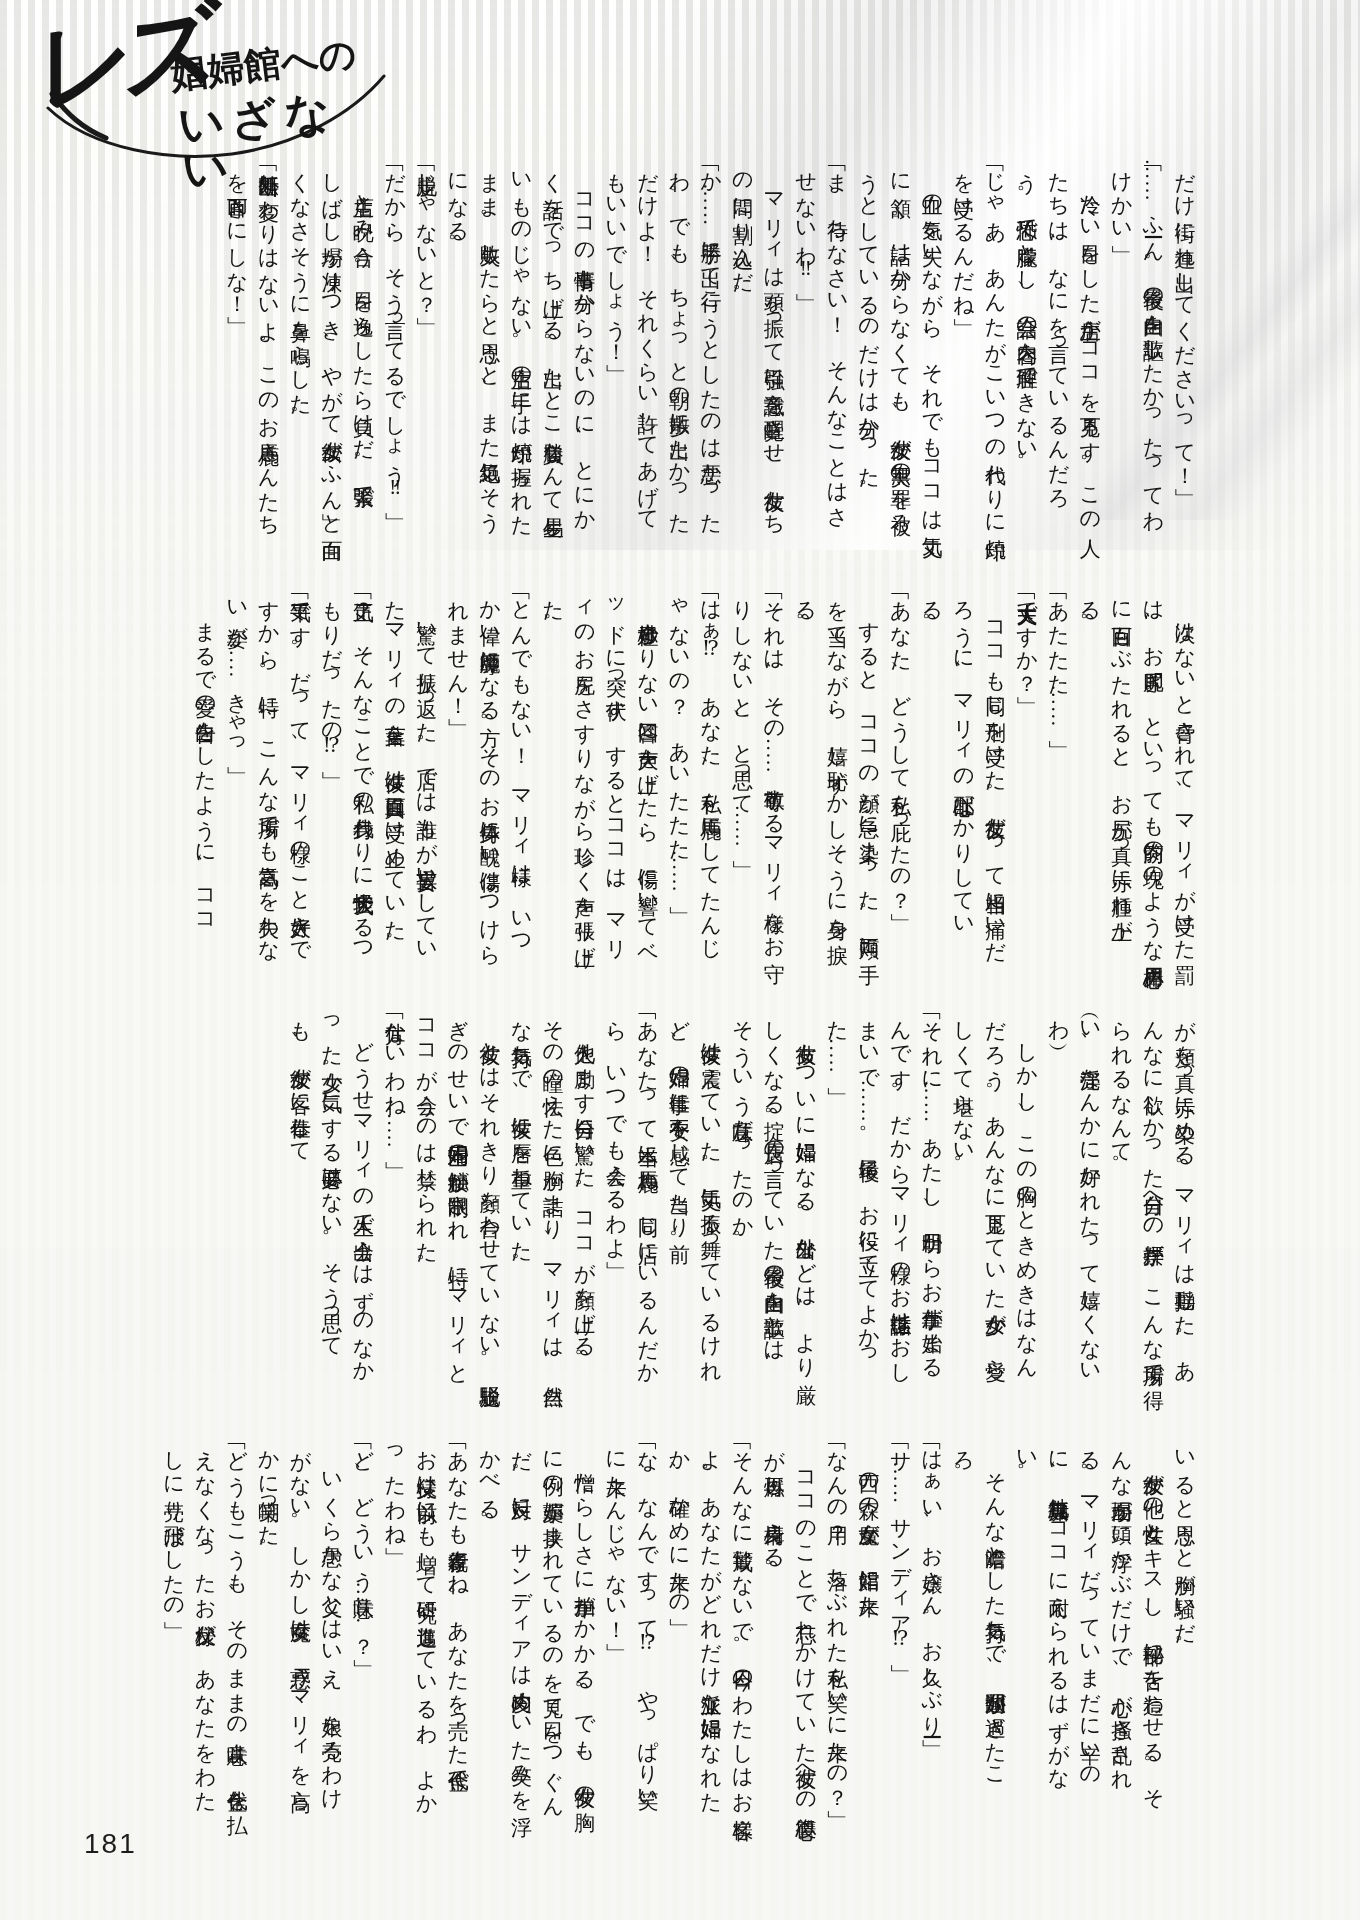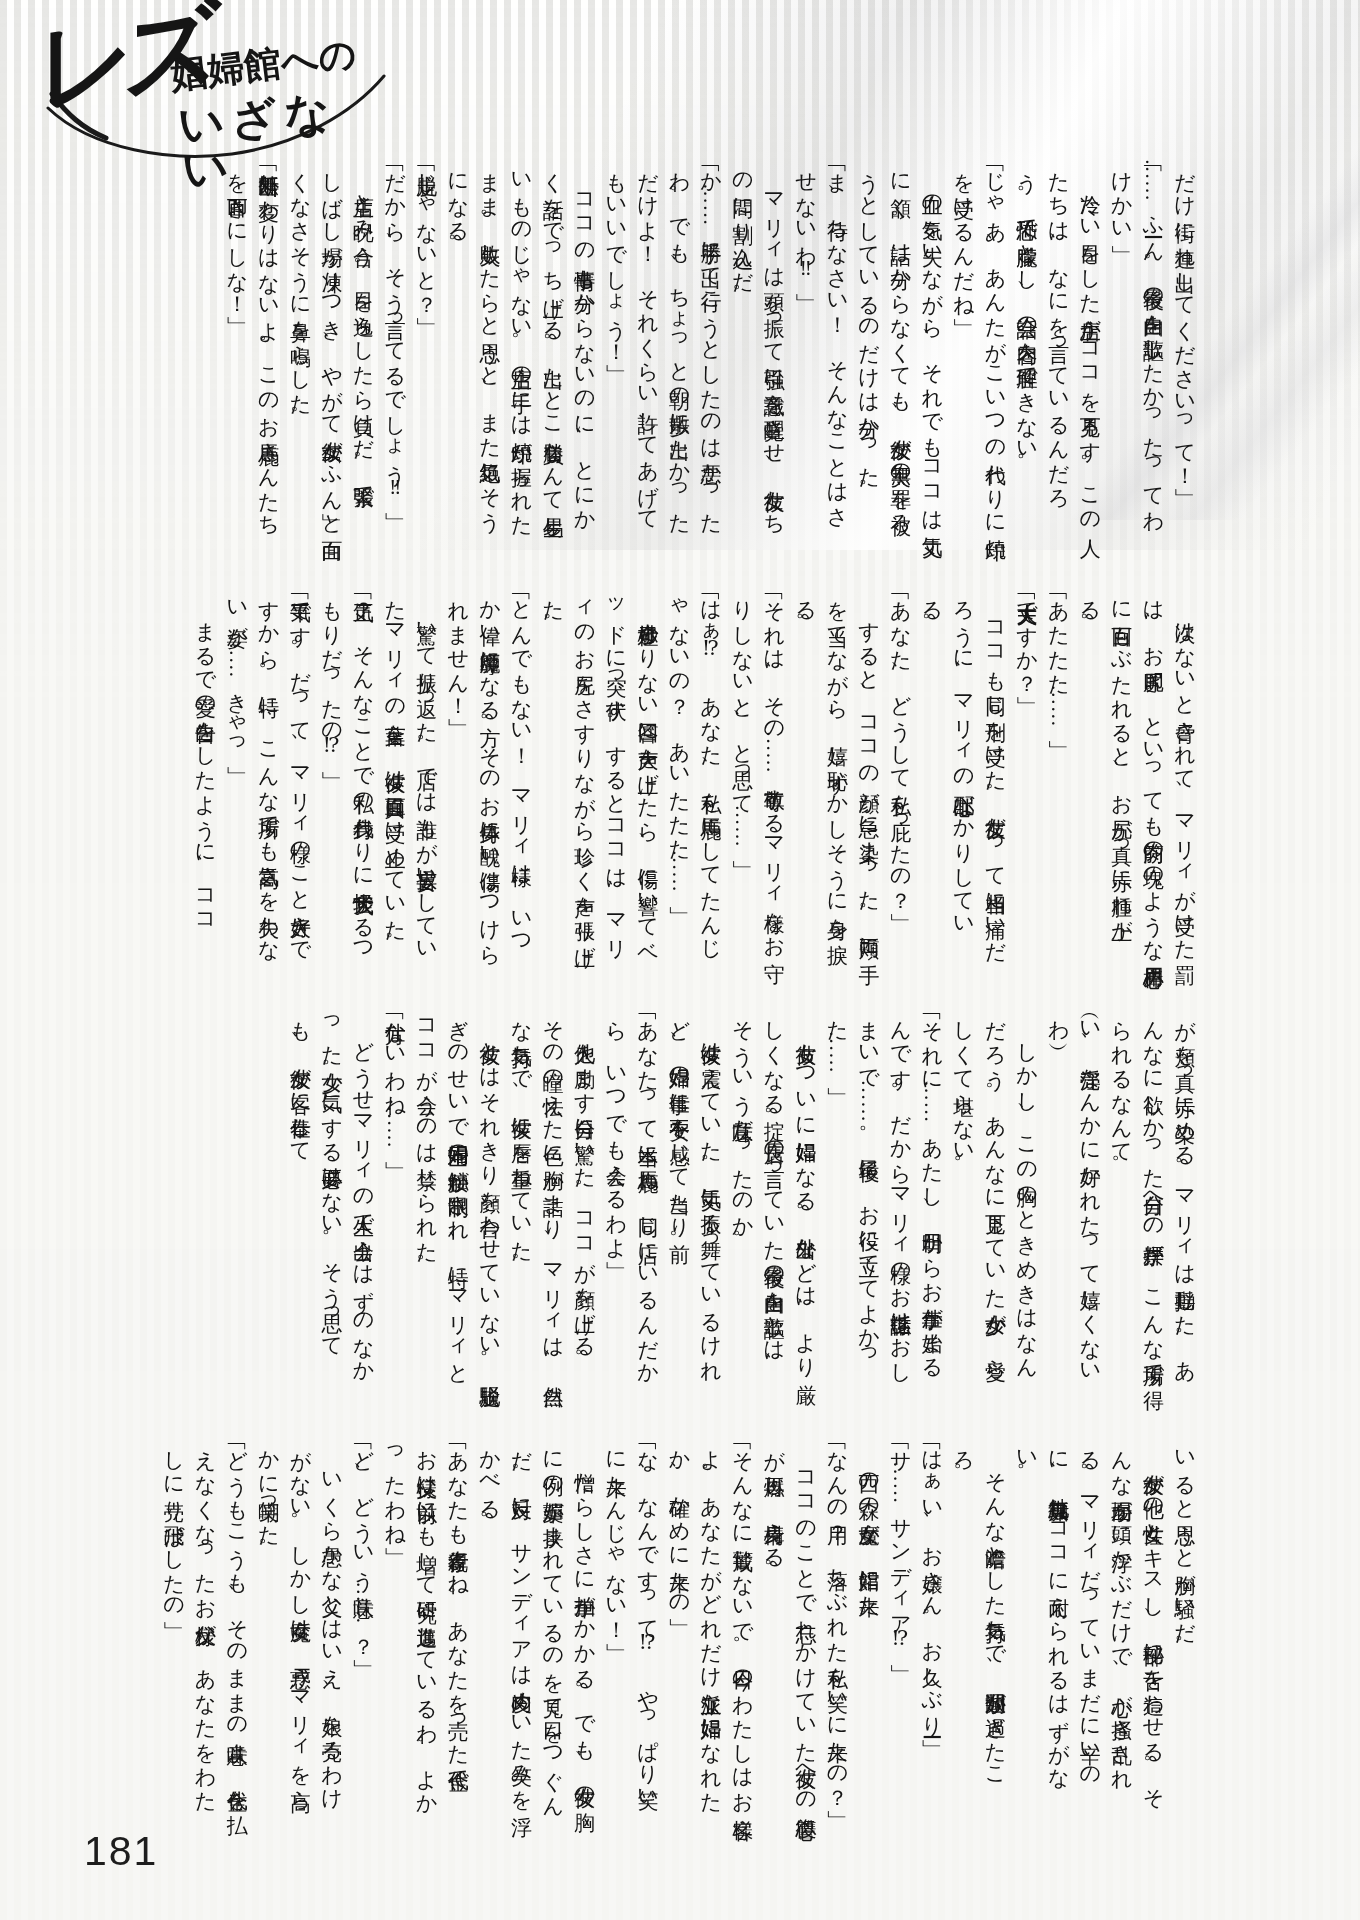--- a/index.html
+++ b/index.html
@@ -82,21 +82,21 @@
   .band p { margin: 0; padding: 0; }
   .band-1 { top: 158px; }
   .band-2 { top: 586px; }
   .band-3 { top: 1006px; }
   .band-4 { top: 1436px; }
 
   
   .page-number {
     position: absolute; left: 84px; top: 1828px;
     font-family: "Liberation Sans", "DejaVu Sans", sans-serif;
-    font-size: 41px; letter-spacing: 2px; color: #1d1d1d;
+    font-size: 28px; letter-spacing: 2px; color: #1d1d1d;
   }
 </style>
 </head>
 <body>
 
 <div class="page">
 
   <div class="bg-stripes"></div>
   <div class="bg-sweep-shadow"></div>
   <div class="bg-corner-streaks"></div>

